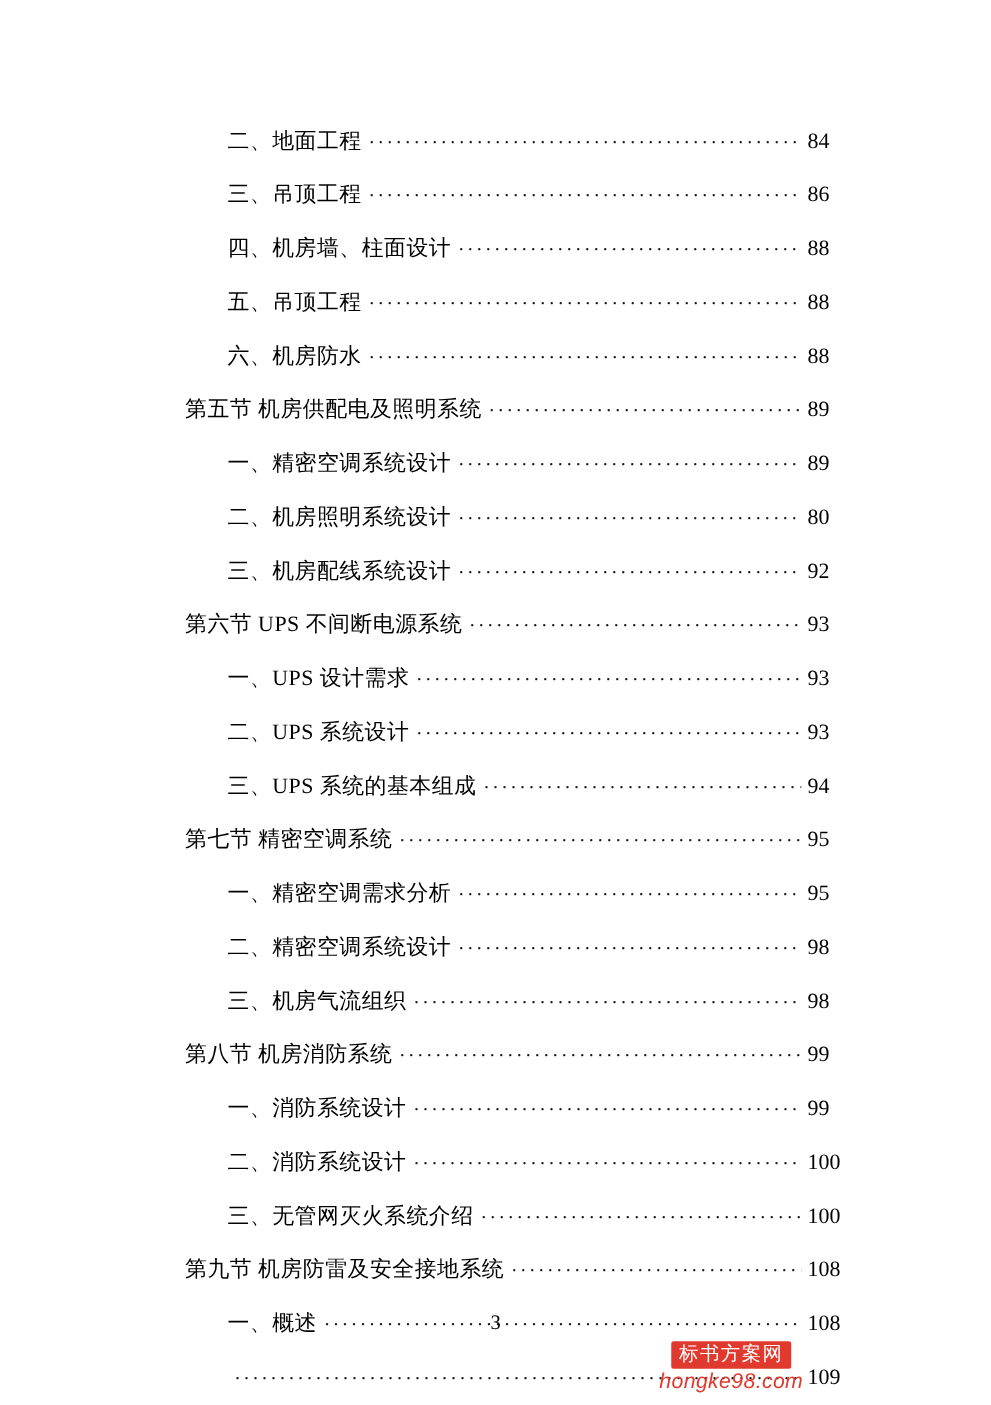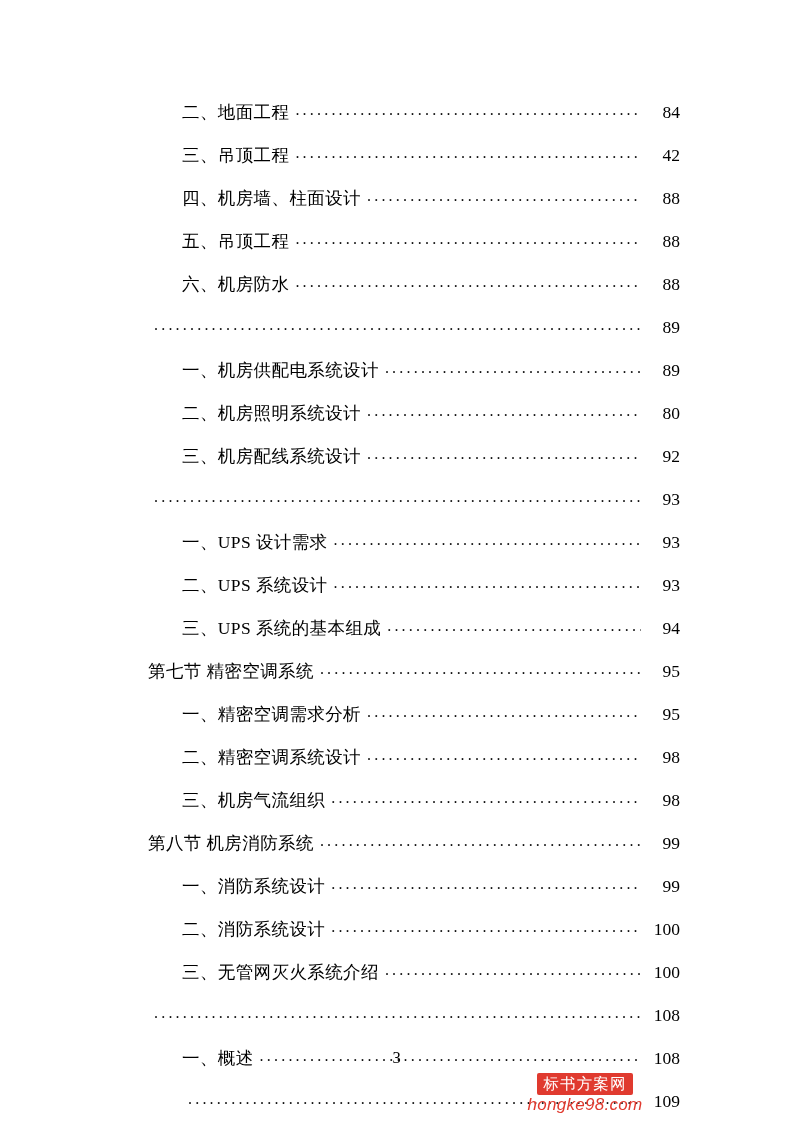--- a/index.html
+++ b/index.html
@@ -43,21 +43,21 @@
     flex: 1 1 auto;
     overflow: hidden;
     white-space: nowrap;
     margin: 0 5px 3px 6px;
     color: #111;
     font-size: 16px;
     letter-spacing: 3.2px;
   }
   .toc-row .page-num {
     white-space: nowrap;
-    text-align: right;
+    text-align: left;
     font-size: 17.5px;
     min-width: 34px;
   }
   
   .lvl1 {
     padding-left: 28px;
   }
   .lvl1 .label {
     font-weight: normal;
   }
@@ -108,57 +108,59 @@
 
   <div class="toc" id="toc">
       <div class="toc-row lvl2">
         <span class="label">二、地面工程</span>
         <span class="leader">.........................................................................................</span>
         <span class="page-num">84</span>
       </div>
       <div class="toc-row lvl2">
         <span class="label">三、吊顶工程</span>
         <span class="leader">.........................................................................................</span>
-        <span class="page-num">42</span>
+        <span class="page-num">86</span>
       </div>
       <div class="toc-row lvl2">
         <span class="label">四、机房墙、柱面设计</span>
         <span class="leader">.........................................................................................</span>
         <span class="page-num">88</span>
       </div>
       <div class="toc-row lvl2">
         <span class="label">五、吊顶工程</span>
         <span class="leader">.........................................................................................</span>
         <span class="page-num">88</span>
       </div>
       <div class="toc-row lvl2">
         <span class="label">六、机房防水</span>
         <span class="leader">.........................................................................................</span>
         <span class="page-num">88</span>
       </div>
       <div class="toc-row lvl1">
+        <span class="label">第五节 机房供配电及照明系统</span>
         <span class="leader">.........................................................................................</span>
         <span class="page-num">89</span>
       </div>
       <div class="toc-row lvl2">
-        <span class="label">一、机房供配电系统设计</span>
+        <span class="label">一、精密空调系统设计</span>
         <span class="leader">.........................................................................................</span>
         <span class="page-num">89</span>
       </div>
       <div class="toc-row lvl2">
         <span class="label">二、机房照明系统设计</span>
         <span class="leader">.........................................................................................</span>
         <span class="page-num">80</span>
       </div>
       <div class="toc-row lvl2">
         <span class="label">三、机房配线系统设计</span>
         <span class="leader">.........................................................................................</span>
         <span class="page-num">92</span>
       </div>
       <div class="toc-row lvl1">
+        <span class="label">第六节 UPS 不间断电源系统</span>
         <span class="leader">.........................................................................................</span>
         <span class="page-num">93</span>
       </div>
       <div class="toc-row lvl2">
         <span class="label">一、UPS 设计需求</span>
         <span class="leader">.........................................................................................</span>
         <span class="page-num">93</span>
       </div>
       <div class="toc-row lvl2">
         <span class="label">二、UPS 系统设计</span>
@@ -204,20 +206,21 @@
         <span class="label">二、消防系统设计</span>
         <span class="leader">.........................................................................................</span>
         <span class="page-num">100</span>
       </div>
       <div class="toc-row lvl2">
         <span class="label">三、无管网灭火系统介绍</span>
         <span class="leader">.........................................................................................</span>
         <span class="page-num">100</span>
       </div>
       <div class="toc-row lvl1">
+        <span class="label">第九节 机房防雷及安全接地系统</span>
         <span class="leader">.........................................................................................</span>
         <span class="page-num">108</span>
       </div>
       <div class="toc-row lvl2">
         <span class="label">一、概述</span>
         <span class="leader">.........................................................................................</span>
         <span class="page-num">108</span>
       </div>
       <div class="toc-row lvl2">
         <span class="leader">.........................................................................................</span>

